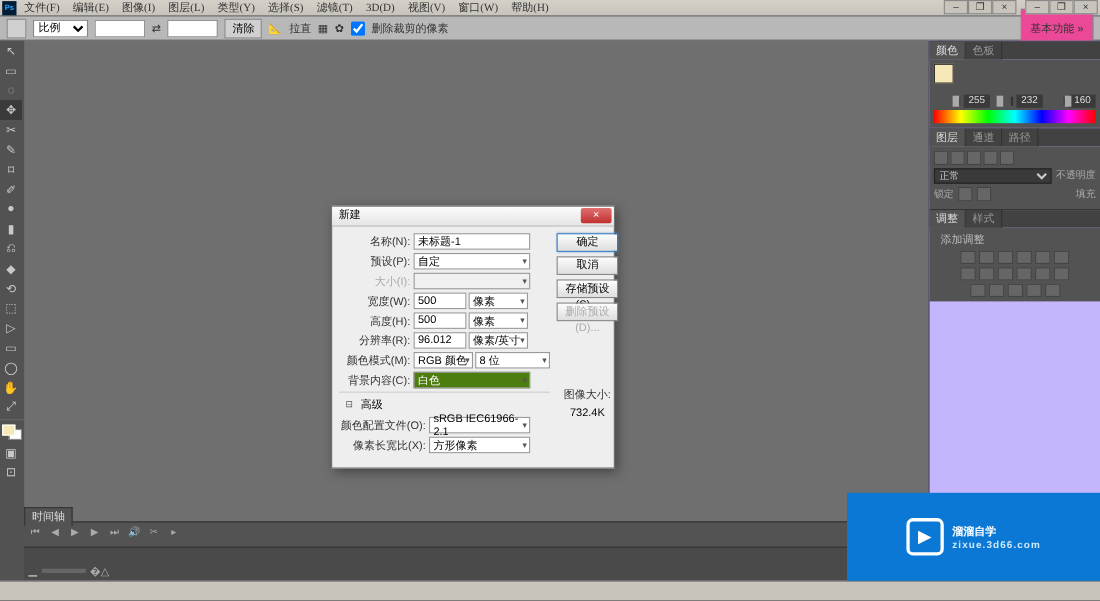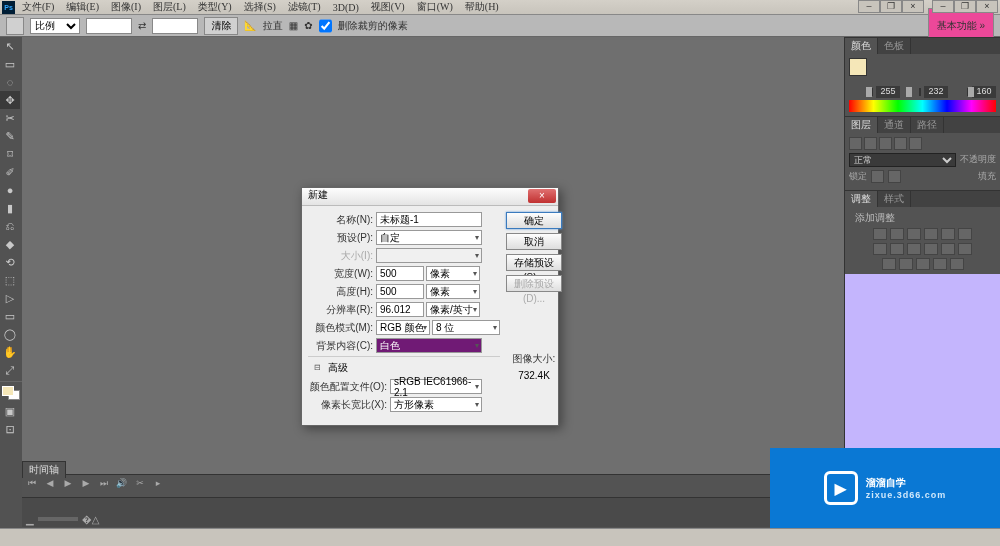--- a/index.html
+++ b/index.html
@@ -87,21 +87,21 @@
 .dialog .right { width: 58px; display: flex; flex-direction: column; gap: 4px; align-items: center; }
 .dialog .btn { width: 56px; height: 17px; background: linear-gradient(#fdfdfd,#dedede); border: 1px solid #888; font-size: 10px; text-align: center; line-height: 15px; cursor: pointer; }
 .dialog .btn.primary { border: 1px solid #3a7abd; box-shadow: 0 0 2px #5a9add; }
 .dialog .sizelbl { margin-top: 56px; color: #333; font-size: 10px; }
 
 .dialog .row { display: flex; align-items: flex-end; margin-bottom: 3px; }
 .dialog .row .lbl { width: 68px; text-align: right; padding-right: 3px; color: #333; font-size: 10px; }
 .dialog .row input[type=text] { height: 15px; border: 1px solid #999; padding: 0 3px; font-size: 10px; background: #fff; }
 .dialog .row .sel { height: 15px; border: 1px solid #999; background: #fff; font-size: 10px; display: flex; align-items: center; padding: 0 3px; position: relative; }
 .dialog .row .sel::after { content: "▾"; position: absolute; right: 2px; font-size: 8px; color: #555; }
-.dialog .row .sel.hl { background: #701a75; color: #fff; }
+.dialog .row .sel.hl { background: #4d7c0f; color: #fff; }
 .dialog .adv { display: flex; align-items: center; gap: 4px; margin: 4px 0 4px 6px; }
 .dialog .adv .chev { width: 10px; height: 10px; font-size: 8px; color: #555; }
 .dialog hr { border: none; border-top: 1px solid #ccc; margin: 2px 0; }
 
 
 .watermark { position: absolute; right: 0; bottom: 18px; width: 230px; height: 80px; background: #0a78d4; display: flex; align-items: center; justify-content: center; gap: 8px; }
 .watermark .play { width: 34px; height: 34px; border: 3px solid #fff; border-radius: 6px; display: flex; align-items: center; justify-content: center; color: #fff; font-size: 16px; }
 .watermark .txt { color: #fff; font-size: 22px; font-weight: bold; display: flex; flex-direction: column; align-items: flex-start; }
 .watermark .sub { font-size: 9px; color: #cfe8fb; letter-spacing: 1px; }
 </style>

